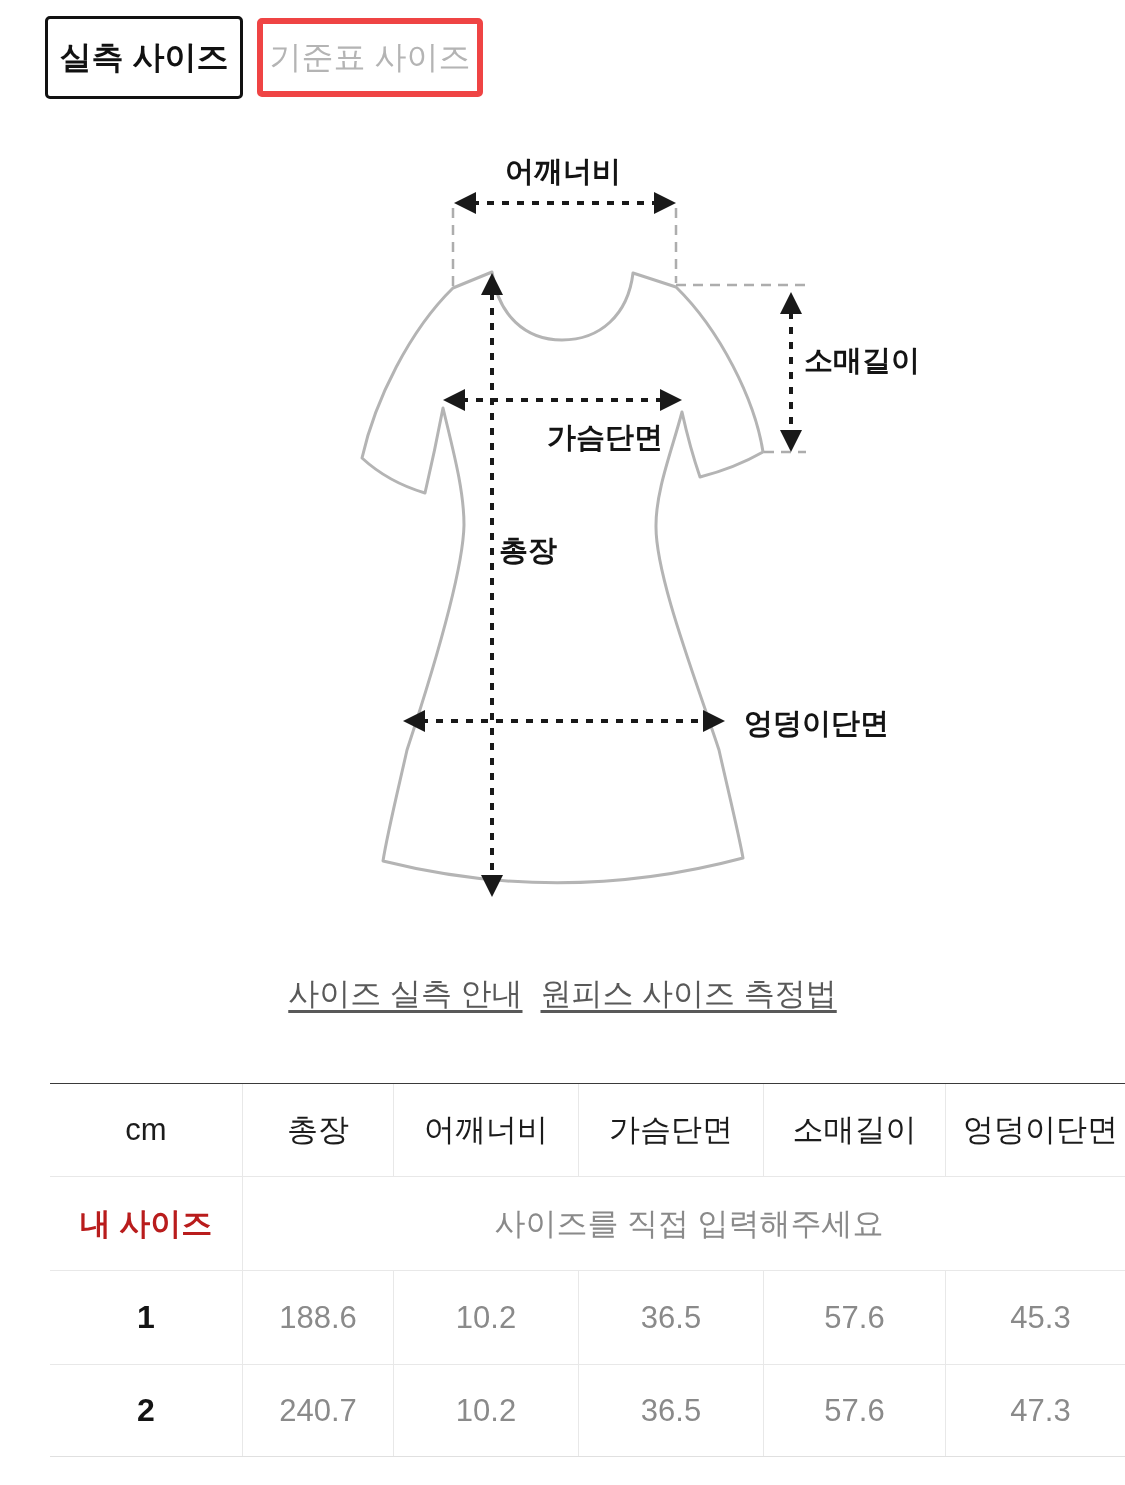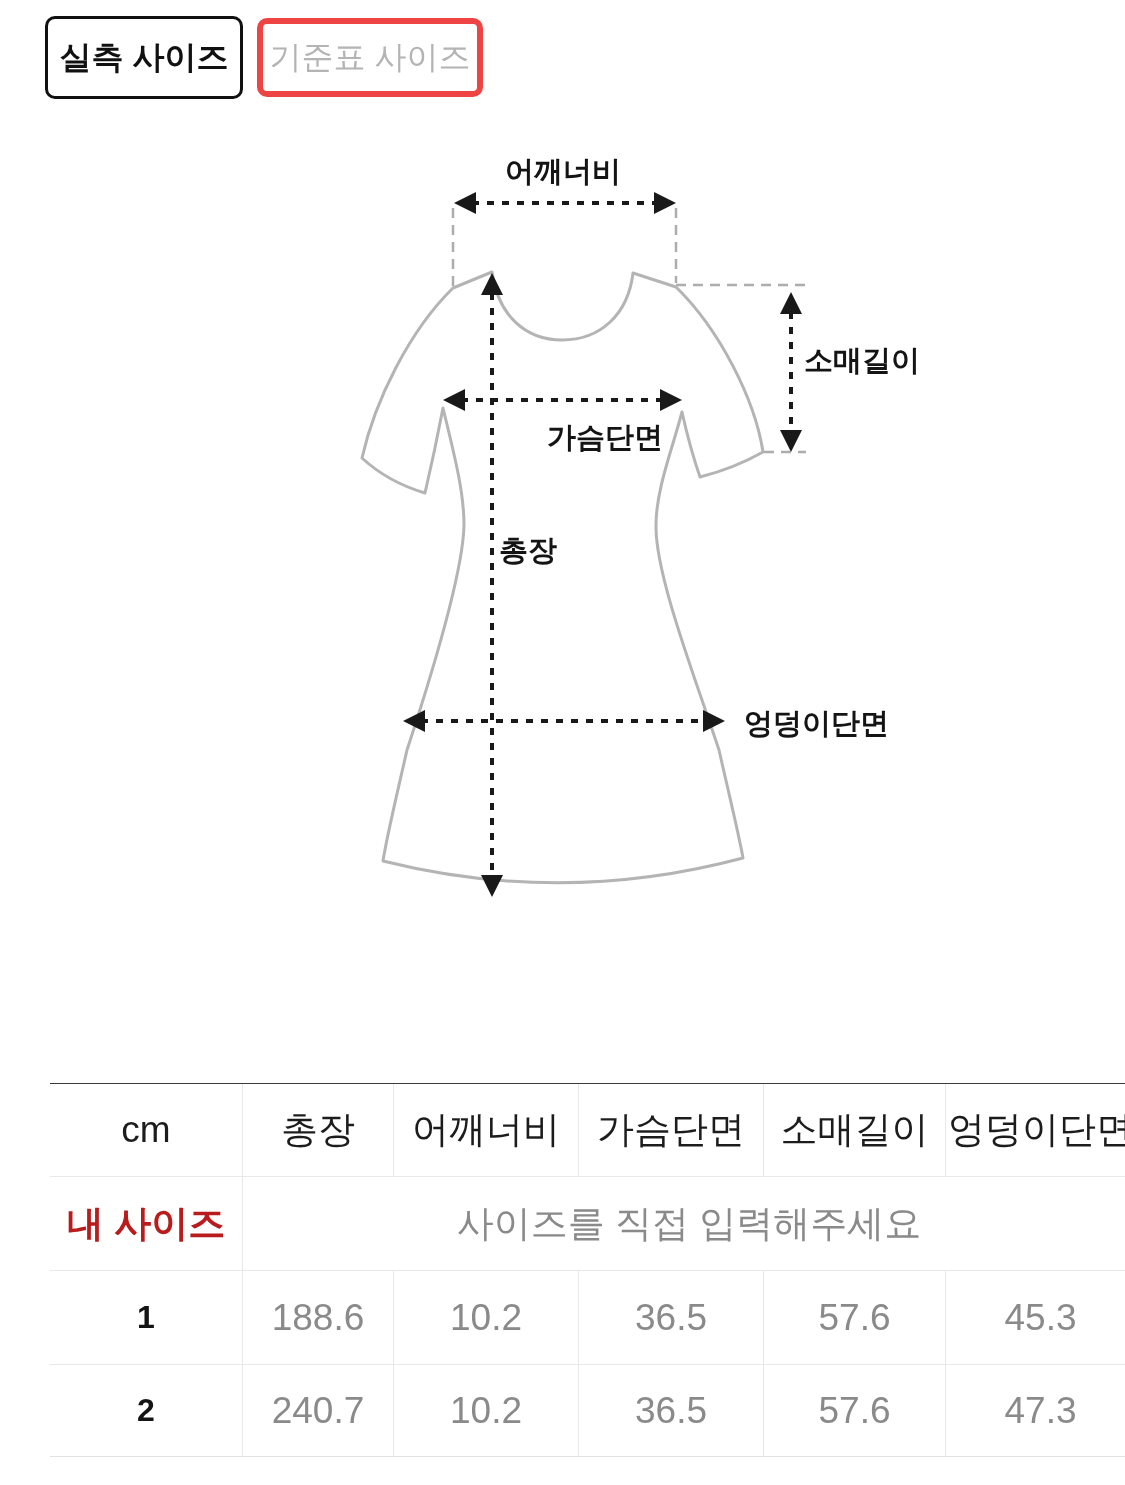--- a/index.html
+++ b/index.html
@@ -13,21 +13,21 @@
   }
   .page { position: absolute; inset: 0; }
 
   
   .tabs {
     position: absolute; top: 16px; left: 45px;
     display: flex; align-items: center; gap: 14px;
   }
   .tab {
     display: flex; align-items: center; justify-content: center;
-    background: #ffffff; border-radius: 10px;
+    background: #ffffff; border-radius: 5px;
     font-family: inherit; cursor: pointer;
   }
   .tab.active {
     width: 198px; height: 83px;
     border: 3px solid #111111;
     color: #111111; font-size: 32px; font-weight: 700;
   }
   .tab.inactive {
     width: 226px; height: 79px;
     border: 6px solid #ef4444;
@@ -61,21 +61,21 @@
     position: absolute; top: 1083px; left: 50px;
     width: 1085px;
     border-top: 1px solid #3a3a3a;
     border-bottom: 1px solid #e0e0e0;
   }
   .trow { display: flex; }
   .trow + .trow { border-top: 1px solid #e8e8e8; }
   .trow.hdr-row { border-top: none; }
   .cell {
     display: flex; align-items: center; justify-content: center;
-    font-size: 37px;
+    font-size: 31px;
   }
   .cell.sep { border-left: 1px solid #e8e8e8; }
   .c0 { width: 192px; }
   .c1 { width: 151px; }
   .c2 { width: 185px; }
   .c3 { width: 185px; }
   .c4 { width: 182px; }
   .c5 { width: 190px; }
   .cmerge { width: 893px; }
   .hdr-row .cell { height: 92px; color: #1c1c1c; font-weight: 500; }
@@ -151,20 +151,24 @@
       <polygon points="791,452 780,430 802,430"></polygon>
     </g>
 
     <text x="563" y="181" text-anchor="middle">어깨너비</text>
     <text x="804" y="370" text-anchor="start">소매길이</text>
     <text x="605" y="447" text-anchor="middle">가슴단면</text>
     <text x="499" y="560" text-anchor="start">총장</text>
     <text x="744" y="733" text-anchor="start">엉덩이단면</text>
   </svg>
 
+  <div class="guide-links">
+    <a>사이즈 실측 안내</a>
+    <a>원피스 사이즈 측정법</a>
+  </div>
 
   <div class="size-table">
 
     <div class="trow hdr-row">
       <div class="cell c0">cm</div>
       <div class="cell c1 sep">총장</div>
       <div class="cell c2 sep">어깨너비</div>
       <div class="cell c3 sep">가슴단면</div>
       <div class="cell c4 sep">소매길이</div>
       <div class="cell c5 sep">엉덩이단면</div>

